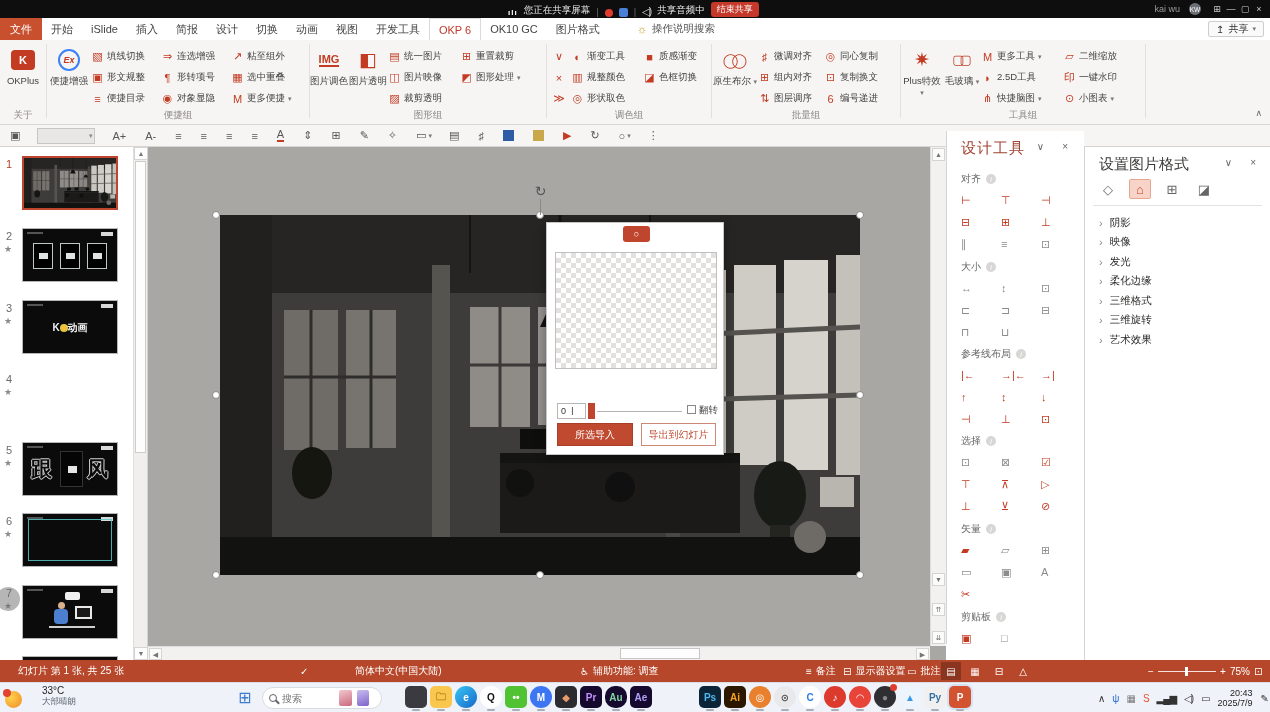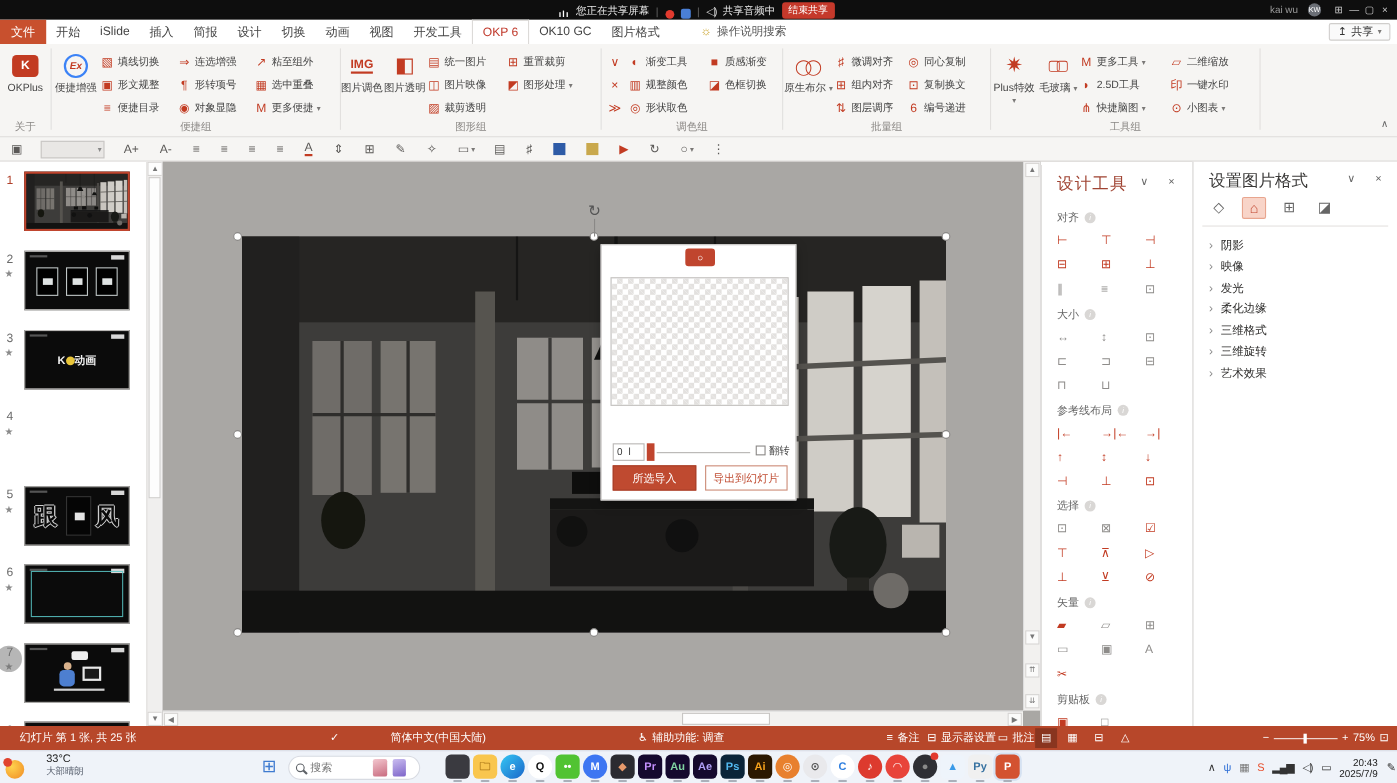--- a/index.html
+++ b/index.html
@@ -104,21 +104,21 @@
 .dchkl{position:absolute;left:152px;top:181px;font-size:9.5px;color:#444}
 .dimp{position:absolute;left:10px;top:200px;width:76px;height:23px;background:#bf4a30;border:1px solid #a83f28;color:#fff;font-size:10px;display:flex;align-items:center;justify-content:center}
 .dexp{position:absolute;left:94px;top:200px;width:75px;height:23px;background:#fff;border:1px solid #cc8a76;color:#bf4a30;font-size:10px;display:flex;align-items:center;justify-content:center}
 
 .vsb{position:absolute;right:0;top:0;bottom:14px;width:16px;background:#f2f1ef;border-left:1px solid #ddd}
 .vbx{position:absolute;left:1px;width:13px;height:13px;background:#fbfbfa;border:1px solid #d6d4d2;color:#777;font-size:7px;text-align:center;line-height:12px}
 .hsb{position:absolute;left:0;right:16px;bottom:0;height:14px;background:#f2f1ef;border-top:1px solid #ddd}
 .hbx{position:absolute;top:1px;width:13px;height:12px;background:#fbfbfa;border:1px solid #d6d4d2;color:#777;font-size:7px;text-align:center;line-height:11px}
 .hth{position:absolute;left:472px;top:1px;width:80px;height:11px;background:#fdfdfd;border:1px solid #c8c6c4}
 
-.dp{position:absolute;left:946px;top:150px;width:138px;height:513px;background:#fff;border-left:1px solid #d5d3d1;overflow:hidden}
+.dp{position:absolute;left:946px;top:131px;width:138px;height:513px;background:#fff;border-left:1px solid #d5d3d1;overflow:hidden}
 .dptitle{position:absolute;left:14px;top:8px;font-size:15px;color:#a04433;letter-spacing:1px}
 .pctl{position:absolute;top:10px;color:#666;font-size:10px}
 .dsec{position:absolute;left:14px;right:4px}
 .dhdr{font-size:10px;color:#666;display:flex;align-items:center}
 .info{display:inline-flex;width:10px;height:10px;border-radius:50%;background:#d9d7d5;color:#fff;font-size:7px;align-items:center;justify-content:center;margin-left:5px;font-style:italic}
 .dgrid{display:grid;grid-template-columns:repeat(3,40px);row-gap:9px;padding-top:8px;font-size:11px}
 .dic{height:13px;line-height:13px}
 .dic.r{color:#c23b22}
 .dic.g{color:#8e8c8a}
 
@@ -957,23 +957,23 @@
     <div class="apps">
 
     <span class="tbapp" style="background: rgb(58, 58, 64); color: rgb(207, 214, 226);"></span>
         <span class="tbapp" style="background: rgb(249, 198, 78); color: rgb(176, 124, 26);">🗀</span>
         <span class="tbapp round" style="background: linear-gradient(135deg, rgb(53, 199, 244), rgb(27, 102, 201)); color: rgb(255, 255, 255);">e</span>
         <span class="tbapp round" style="background: rgb(255, 255, 255); color: rgb(17, 17, 17);">Q</span>
         <span class="tbapp" style="background: rgb(81, 195, 50); color: rgb(255, 255, 255);">••</span>
         <span class="tbapp round" style="background: rgb(61, 118, 242); color: rgb(255, 255, 255);">M</span>
         <span class="tbapp" style="background: rgb(43, 43, 48); color: rgb(232, 154, 107);">◆</span>
         <span class="tbapp" style="background: rgb(21, 9, 46); color: rgb(196, 144, 255);">Pr</span>
-        <span class="tbapp" style="background: rgb(21, 9, 46); color: rgb(127, 212, 160);">Au</span>
+        <span class="tbapp" style="background: rgb(21, 9, 46); color: rgb(127, 212, 160); border-radius: 10px;">Au</span>
         <span class="tbapp" style="background: rgb(21, 9, 46); color: rgb(176, 160, 248);">Ae</span>
-        <span class="tbapp" style="background: rgb(11, 36, 56); color: rgb(82, 185, 240);">Ps</span>
+        <span class="tbapp" style="background: rgb(11, 36, 56); color: rgb(82, 185, 240); margin-left: 44px;">Ps</span>
         <span class="tbapp" style="background: rgb(43, 23, 0); color: rgb(247, 162, 27);">Ai</span>
         <span class="tbapp round" style="background: rgb(232, 128, 46); color: rgb(255, 255, 255);">◎</span>
         <span class="tbapp round" style="background: rgb(233, 233, 236); color: rgb(85, 85, 85);">⊙</span>
         <span class="tbapp round" style="background: rgb(255, 255, 255); color: rgb(47, 127, 224);">C</span>
         <span class="tbapp round" style="background: rgb(221, 58, 46); color: rgb(255, 255, 255);">♪</span>
         <span class="tbapp round" style="background: rgb(232, 68, 58); color: rgb(255, 255, 255);">◠</span>
         <span class="tbapp round dot" style="background: rgb(46, 46, 51); color: rgb(136, 136, 136);">●</span>
         <span class="tbapp" style="background: rgb(238, 244, 251); color: rgb(58, 154, 232);">▲</span>
         <span class="tbapp" style="background: rgb(240, 240, 240); color: rgb(54, 113, 160);">Py</span>
         <span class="tbapp activeapp" style="background: rgb(211, 82, 48); color: rgb(255, 255, 255);">P</span>

